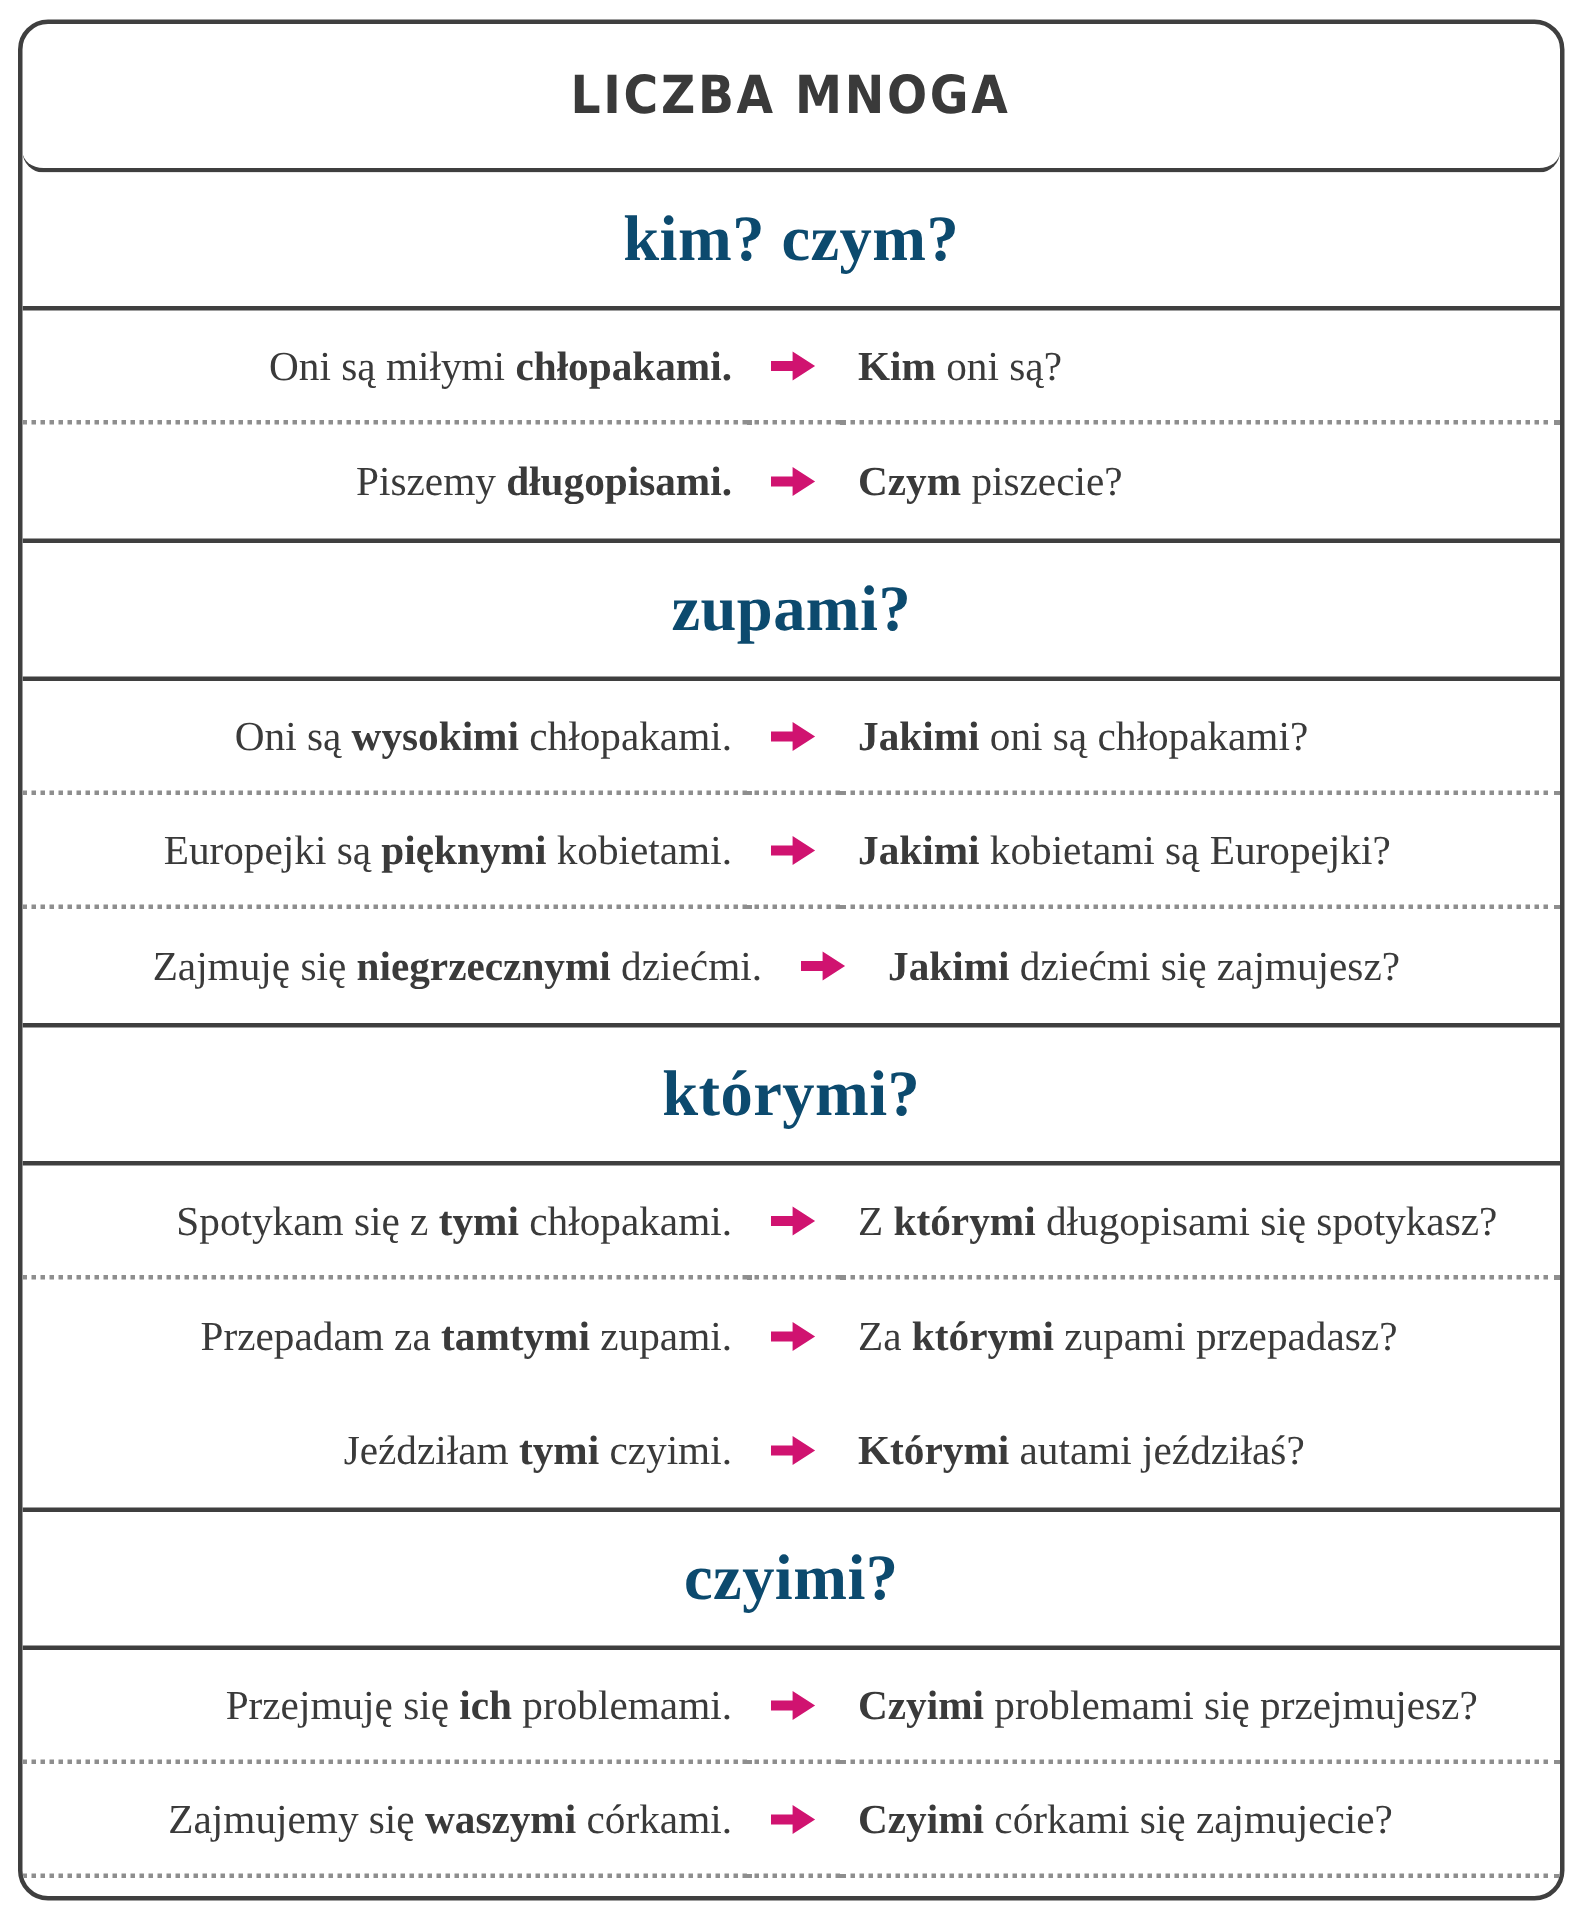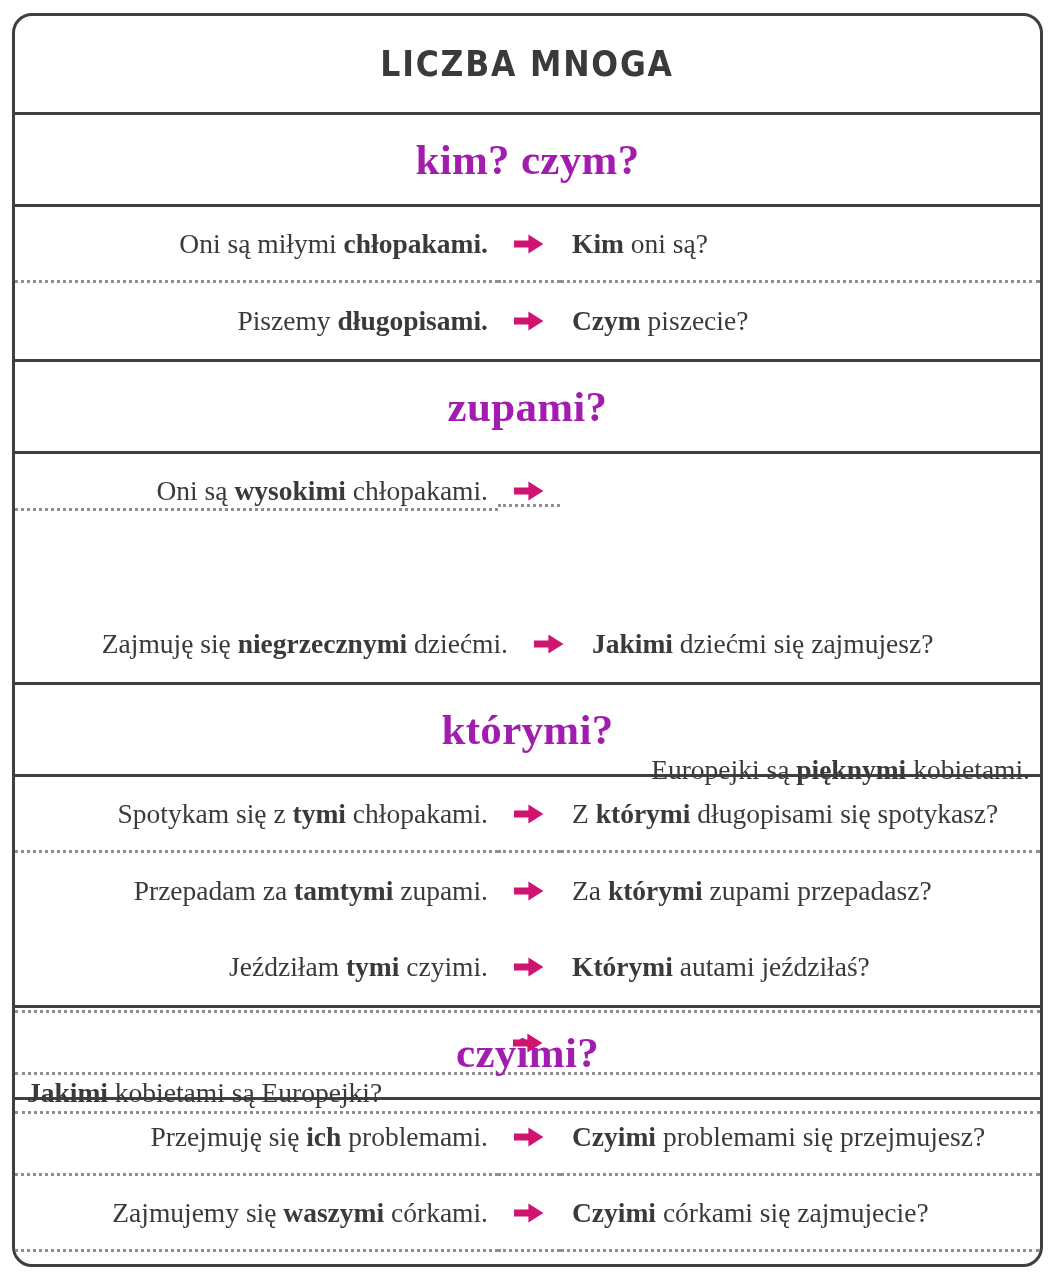--- a/index.html
+++ b/index.html
@@ -36,20 +36,21 @@
   }
 
   
   .title-row {
     flex: 0 0 auto;
     height: 96px;
     display: flex;
     align-items: center;
     justify-content: center;
     border-bottom: 3px solid #3f3f3f;
+    border-radius: 14px;
   }
   .title-text {
     font-family: "DejaVu Sans", "Liberation Sans", sans-serif;
     font-weight: 700;
     font-size: 35px;
     letter-spacing: 2.0px;
     color: #3a3a3a;
     transform: scaleX(0.90);
     transform-origin: center;
     white-space: nowrap;
@@ -61,21 +62,21 @@
     height: 89px;
     display: flex;
     align-items: center;
     justify-content: center;
     border-bottom: 3px solid #3f3f3f;
   }
   .section-header-text {
     font-family: "Liberation Serif", "DejaVu Serif", serif;
     font-weight: 700;
     font-size: 43px;
-    color: #a21caf;
+    color: #0c4a6e;
     white-space: nowrap;
     letter-spacing: 0.3px;
   }
 
   
   .section-body {
     flex: 0 0 auto;
     border-bottom: 3px solid #3f3f3f;
   }
   .section-body.last {
@@ -184,33 +185,36 @@
             </div>
             <div class="cell cell-right">
               <span class="sentence"><b>Czym</b><span> piszecie?</span></span>
             </div>
           </div>
         </div>
         <div class="section-header">
           <div class="section-header-text">zupami?</div>
         </div>
         <div class="section-body">
-          <div class="row" style="height: 76px; align-items: center;">
+          <div class="row" style="height: 76px;">
             <div class="cell cell-left dotted">
               <span class="sentence"><span>Oni są </span><b>wysokimi</b><span> chłopakami.</span></span>
             </div>
             <div class="cell cell-arrow dotted">
               <span class="arrow">
                 <svg viewBox="0 0 30 22" xmlns="http://www.w3.org/2000/svg">
                   <path d="M0 7.6 H14.4 V1.4 L29.4 11 L14.4 20.6 V14.4 H0 Z" fill="#D01370"></path>
                 </svg>
               </span>
             </div>
-          </div>
-          <div class="row" style="height: 76px; flex-direction: column;">
+            <div class="cell cell-right dotted">
+              <span class="sentence"><b>Jakimi</b><span> oni są chłopakami?</span></span>
+            </div>
+          </div>
+          <div class="row" style="height: 76px;">
             <div class="cell cell-left dotted">
               <span class="sentence"><span>Europejki są </span><b>pięknymi</b><span> kobietami.</span></span>
             </div>
             <div class="cell cell-arrow dotted">
               <span class="arrow">
                 <svg viewBox="0 0 30 22" xmlns="http://www.w3.org/2000/svg">
                   <path d="M0 7.6 H14.4 V1.4 L29.4 11 L14.4 20.6 V14.4 H0 Z" fill="#D01370"></path>
                 </svg>
               </span>
             </div>

